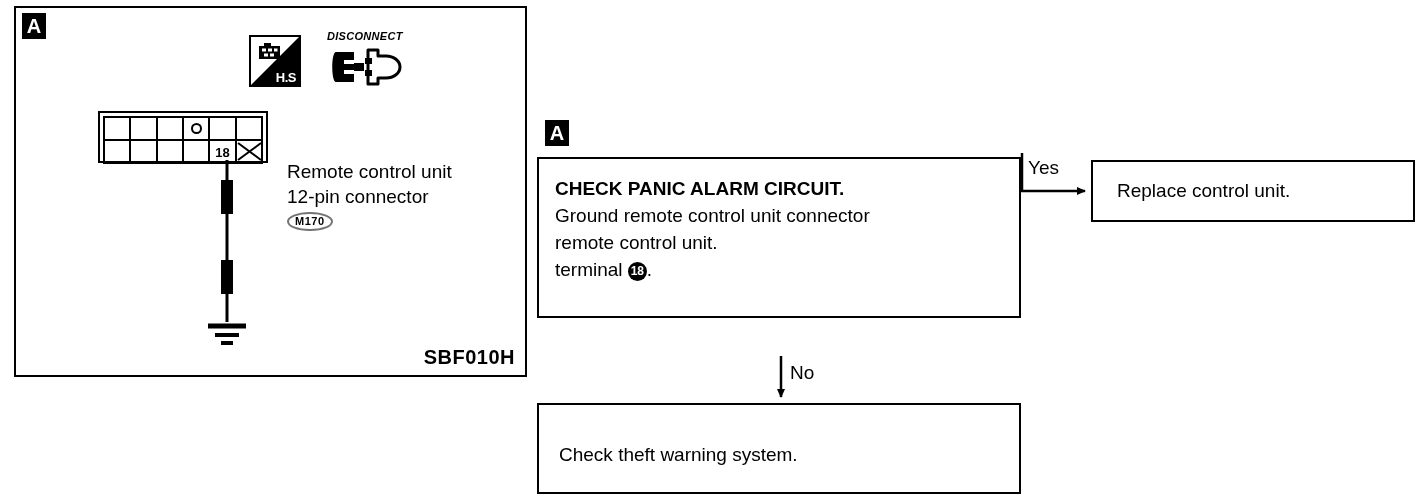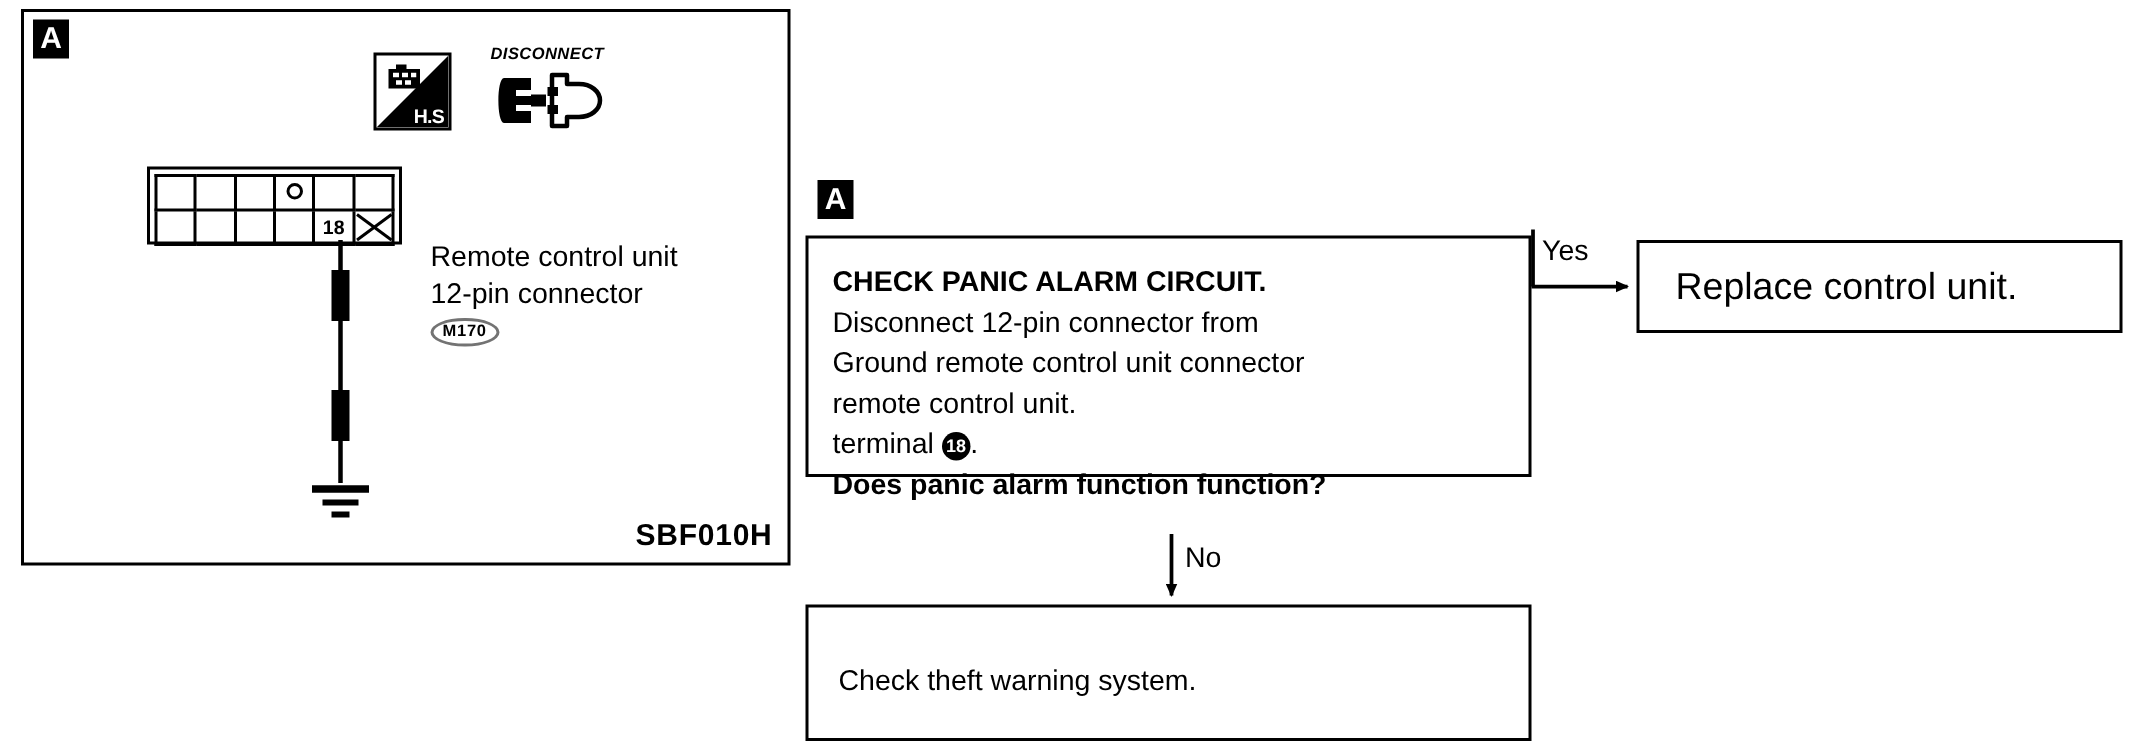--- a/index.html
+++ b/index.html
@@ -249,21 +249,21 @@
   #replace-box {
     left: 1091px;
     top: 160px;
     width: 324px;
     height: 62px;
     padding: 0 0 0 24px;
     display: flex;
     align-items: center;
   }
   #replace-box .line {
-    font-size: 25px;
+    font-size: 19px;
     font-family: "Liberation Sans", sans-serif;
     white-space: nowrap;
   }
 
   #theft-box {
     left: 537px;
     top: 403px;
     width: 484px;
     height: 91px;
     padding: 0 0 0 20px;
@@ -382,28 +382,26 @@
       <line x1="19" y1="183" x2="31" y2="183" stroke="#000" stroke-width="4"></line>
     </svg>
 
     <div id="sbf-code">SBF010H</div>
   </div>
 
   <div class="ref-badge" id="flow-ref-badge">A</div>
 
   <div class="flow-box" id="check-box">
     <div class="line bold">CHECK PANIC ALARM CIRCUIT.</div>
-    <div class="line">Disconnect 12-pin connector from</div>
     <div class="line">Ground remote control unit connector</div>
     <div class="line">remote control unit.</div>
     <div class="line">
       <span>terminal</span>
       <span class="circled-num">18</span><span>.</span>
     </div>
-    <div class="line bold">Does panic alarm function function?</div>
   </div>
 
   <div class="flow-box" id="replace-box">
     <div class="line">Replace control unit.</div>
   </div>
 
   <div class="flow-box" id="theft-box">
     <div class="line">Check theft warning system.</div>
   </div>
 

